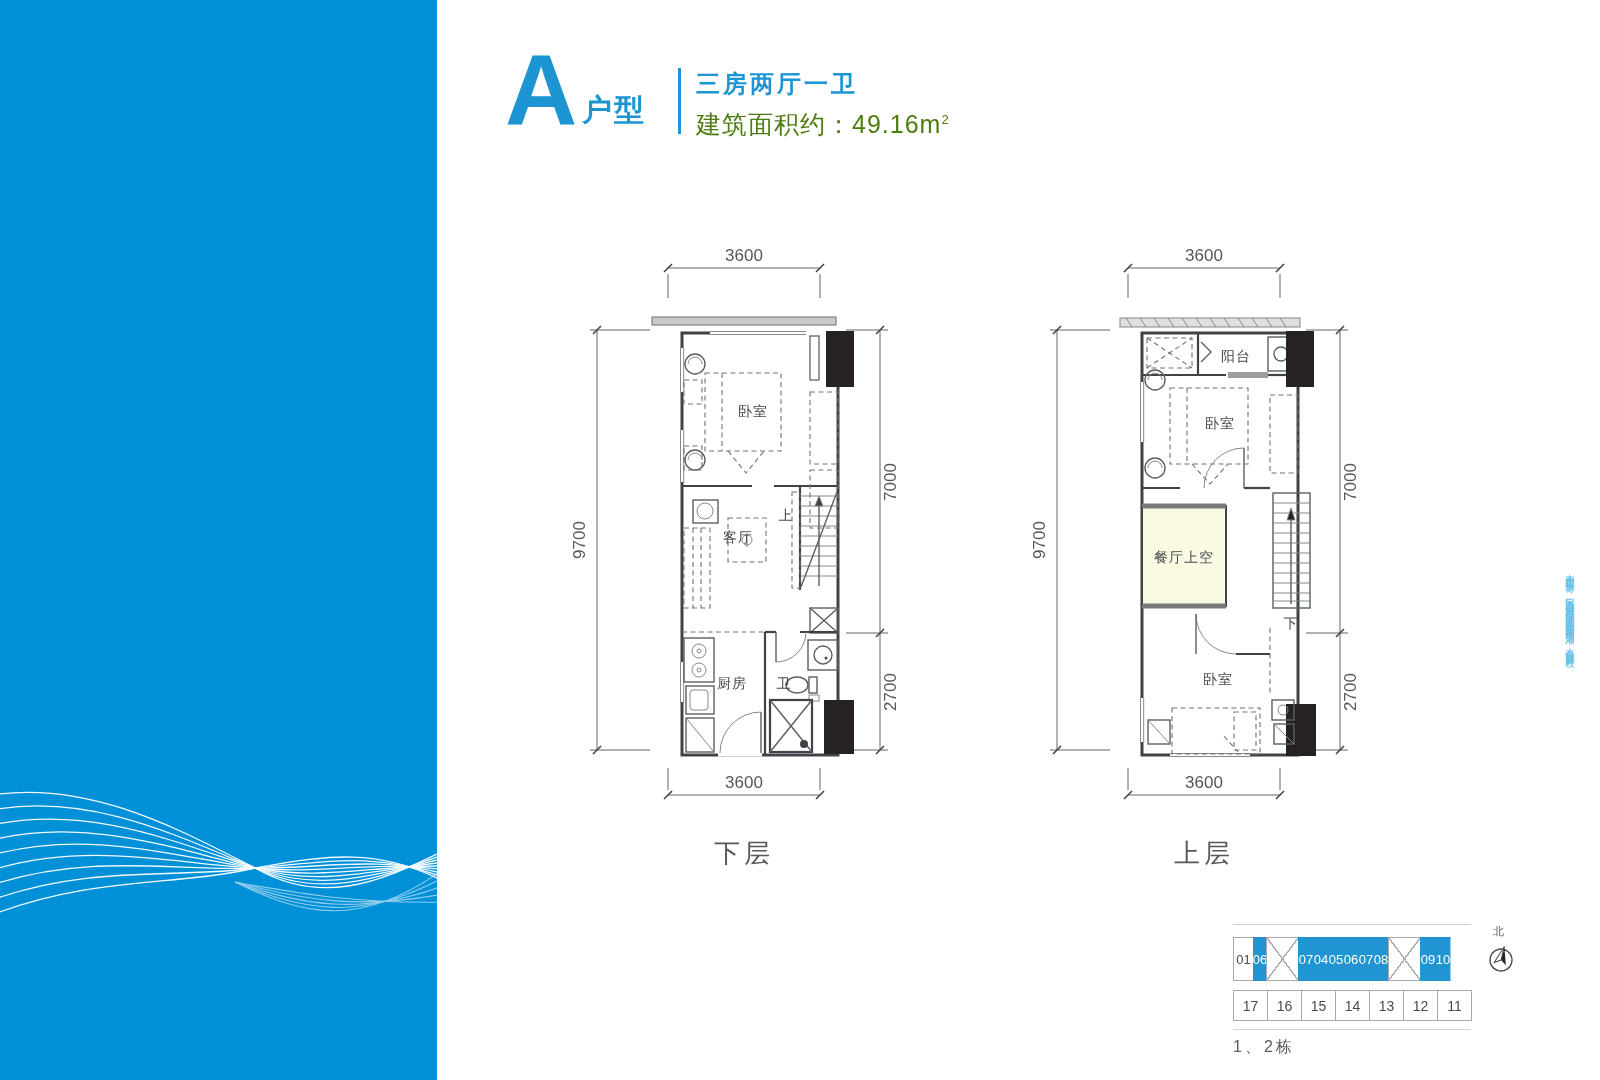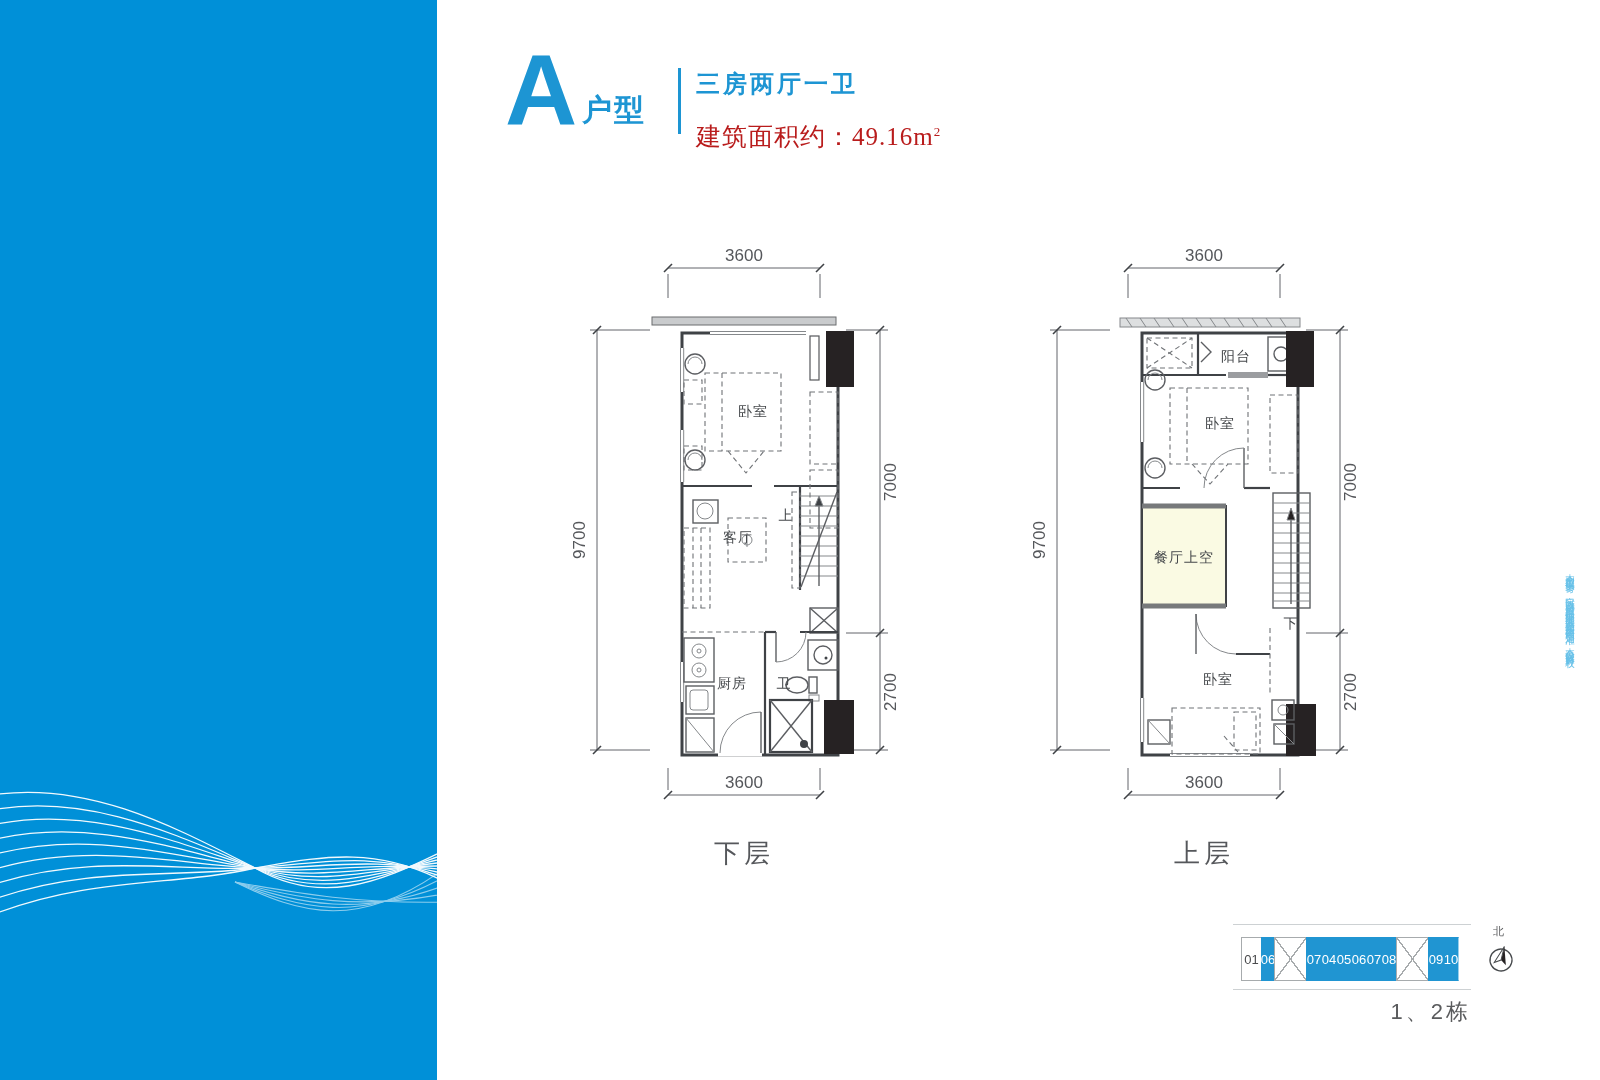--- a/index.html
+++ b/index.html
@@ -8,21 +8,21 @@
     font-family:"Liberation Sans","DejaVu Sans",sans-serif;
   }
   
   .blue-panel{position:absolute;left:0;top:0;width:437px;height:1080px;background:#0090d8;}
   .waves{position:absolute;left:0;top:740px;width:437px;height:340px;}
   
   .title-letter{position:absolute;left:505px;top:40px;font-size:100px;line-height:100px;font-weight:bold;color:#1d95d3;}
   .title-suffix{position:absolute;left:582px;top:88px;font-size:30px;line-height:44px;font-weight:bold;color:#1d95d3;letter-spacing:2px;}
   .title-sep{position:absolute;left:678px;top:68px;width:3px;height:66px;background:#1d95d3;}
   .title-rooms{position:absolute;left:696px;top:66px;font-size:24px;line-height:36px;color:#1d95d3;letter-spacing:3px;font-weight:bold;}
-  .title-area{position:absolute;left:696px;top:118px;font-size:25px;line-height:27px;color:#b91c1c;letter-spacing:1px;font-family:Liberation Serif, serif;}
+  .title-area{position:absolute;left:696px;top:106px;font-size:25px;line-height:27px;color:#4d7c0f;letter-spacing:1px;}
   .title-area sup{font-size:13px;}
   
   .plan{position:absolute;width:400px;height:640px;}
   .plan-lower{left:560px;top:230px;}
   .plan-upper{left:1020px;top:230px;}
   .w{stroke:#3f4246;stroke-width:3;fill:none;}
   .w2{stroke:#3f4246;stroke-width:2.2;fill:none;}
   .tn{stroke:#85888b;stroke-width:1;fill:none;}
   .tn15{stroke:#5c5e62;stroke-width:1.4;fill:none;}
   .dsh{stroke:#6f7276;stroke-width:1.1;fill:none;stroke-dasharray:5 3.5;}
@@ -33,28 +33,28 @@
   .floortxt{fill:#55575b;font-size:26px;letter-spacing:4px;}
   .blk{fill:#262223;stroke:none;}
   .winrect{fill:#ffffff;stroke:none;}
   
   .keyplan{position:absolute;left:1233px;top:924px;width:300px;}
   .krule{height:1px;background:#cdd1d3;width:238px;}
   .krow{display:flex;margin-top:0;}
   .krow-top{margin-top:12px;height:44px;}
   .krow-bot{margin-top:9px;height:31px;}
   .kcell{box-sizing:border-box;border:1px solid #a7abad;margin-left:-1px;display:flex;align-items:center;justify-content:center;background:#ffffff;color:#4a4b4d;font-size:13px;}
-  .kcell:first-child{margin-left:8px;}
+  .kcell:first-child{margin-left:0;}
   .kcell.hl{background:#2095d2;border-color:#2095d2;color:#ffffff;border-right:1px solid rgba(255,255,255,.55);}
   .kcell.xcell{background:
      linear-gradient(to top right, transparent calc(50% - 0.7px), #a7abad calc(50% - 0.7px), #a7abad calc(50% + 0.7px), transparent calc(50% + 0.7px)),
      linear-gradient(to bottom right, transparent calc(50% - 0.7px), #a7abad calc(50% - 0.7px), #a7abad calc(50% + 0.7px), transparent calc(50% + 0.7px)),
      #ffffff;}
   .krow-bot .kcell{font-size:14px;}
-  .kcaption{width:238px;text-align:right;margin-top:7px;font-size:22px;color:#5a5b5d;letter-spacing:3px;}
+  .kcaption{width:238px;text-align:left;margin-top:7px;font-size:16px;color:#5a5b5d;letter-spacing:3px;}
   .north{position:absolute;left:246px;top:2px;width:44px;height:56px;}
   .north-label{position:absolute;left:14px;top:-2px;font-size:11px;color:#5a5b5d;}
   
   .side-note{
     position:absolute;left:1563px;top:566px;height:452px;width:14px;
     writing-mode:vertical-rl;text-orientation:upright;
     font-size:9.5px;letter-spacing:1.5px;color:#66c0e8;overflow:hidden;line-height:14px;
   }
 </style>
 </head>
@@ -411,20 +411,29 @@
     <div class="kcell hl" style="width:16px">07</div>
     <div class="kcell hl" style="width:16px">04</div>
     <div class="kcell hl" style="width:16px">05</div>
     <div class="kcell hl" style="width:16px">06</div>
     <div class="kcell hl" style="width:16px">07</div>
     <div class="kcell hl" style="width:16px">08</div>
     <div class="kcell xcell" style="width:33px"></div>
     <div class="kcell hl" style="width:16px">09</div>
     <div class="kcell hl" style="width:16px">10</div>
   </div>
+  <div class="krow krow-bot">
+    <div class="kcell" style="width:35px">17</div>
+    <div class="kcell" style="width:35px">16</div>
+    <div class="kcell" style="width:35px">15</div>
+    <div class="kcell" style="width:35px">14</div>
+    <div class="kcell" style="width:35px">13</div>
+    <div class="kcell" style="width:35px">12</div>
+    <div class="kcell" style="width:35px">11</div>
+  </div>
   <div class="krule" style="margin-top:8px"></div>
   <div class="kcaption">1、2栋</div>
   <div class="north">
     <span class="north-label">北</span>
     <svg width="44" height="56" viewBox="0 0 44 56">
       <g transform="rotate(14 22 34)">
         <circle cx="22" cy="34" r="11" fill="none" stroke="#46494c" stroke-width="1.3"></circle>
         <path d="M 22 20 L 28 38 L 22 34 Z" fill="#262223"></path>
         <path d="M 22 20 L 16 38 L 22 34 Z" fill="#ffffff" stroke="#46494c" stroke-width="1"></path>
       </g>

